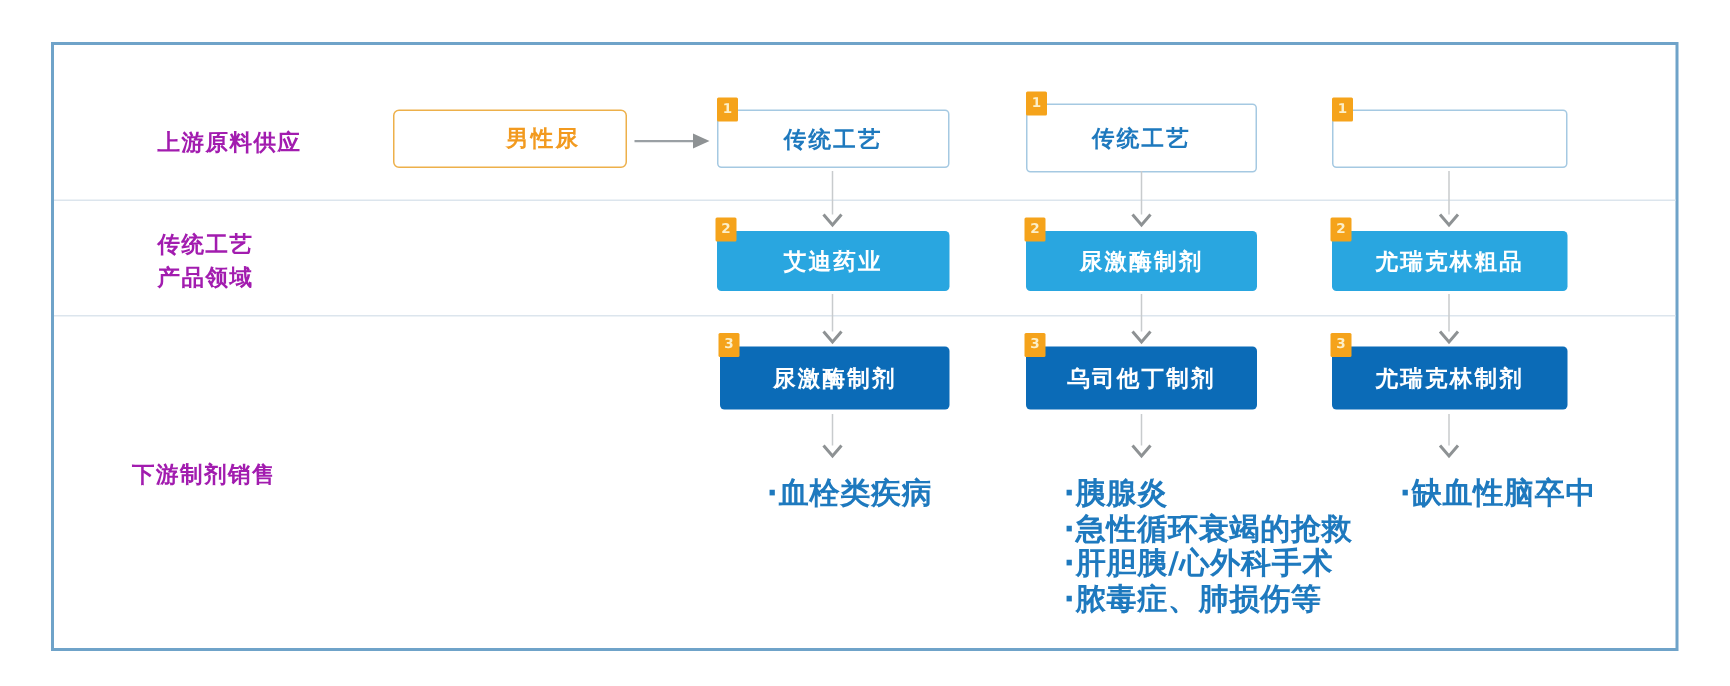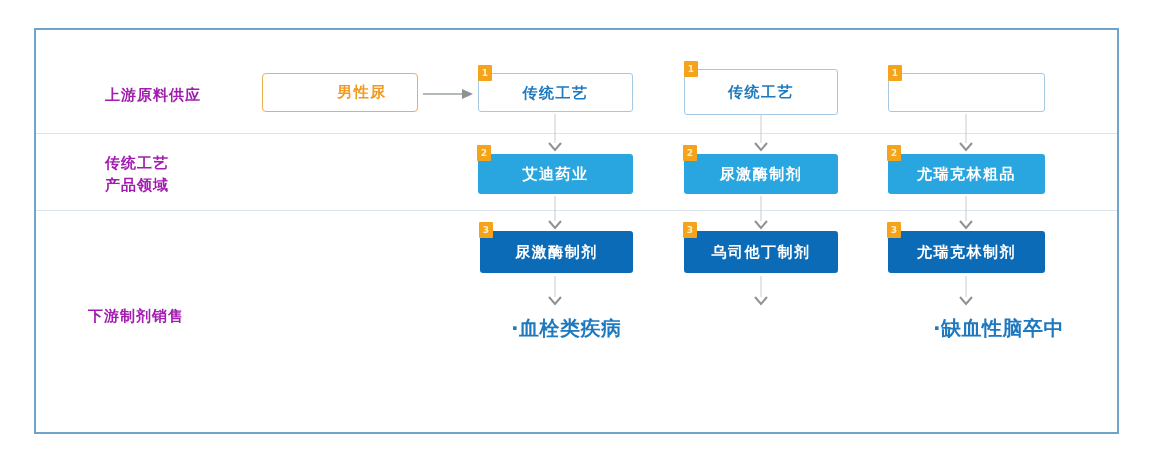--- a/index.html
+++ b/index.html
@@ -137,17 +137,23 @@
     <polyline points="2,21 8,28 14,21" fill="none" stroke="#8E9294" stroke-width="2"></polyline>
   </svg>
   <svg class="arrow" style="left:958px; top:276px" width="16" height="30">
     <line x1="8" y1="0" x2="8" y2="21" stroke="#C8CBCD" stroke-width="1"></line>
     <polyline points="2,21 8,28 14,21" fill="none" stroke="#8E9294" stroke-width="2"></polyline>
   </svg>
 
   <div class="indications" style="left:511px; top:317px">
     <div>·血栓类疾病</div>
   </div>
+  <div class="indications" style="left:709px; top:317px">
+    <div>·胰腺炎</div>
+    <div>·急性循环衰竭的抢救</div>
+    <div>·肝胆胰/心外科手术</div>
+    <div>·脓毒症、肺损伤等</div>
+  </div>
   <div class="indications" style="left:933px; top:317px">
     <div>·缺血性脑卒中</div>
   </div>
 
 </div>
 
 </body></html>

